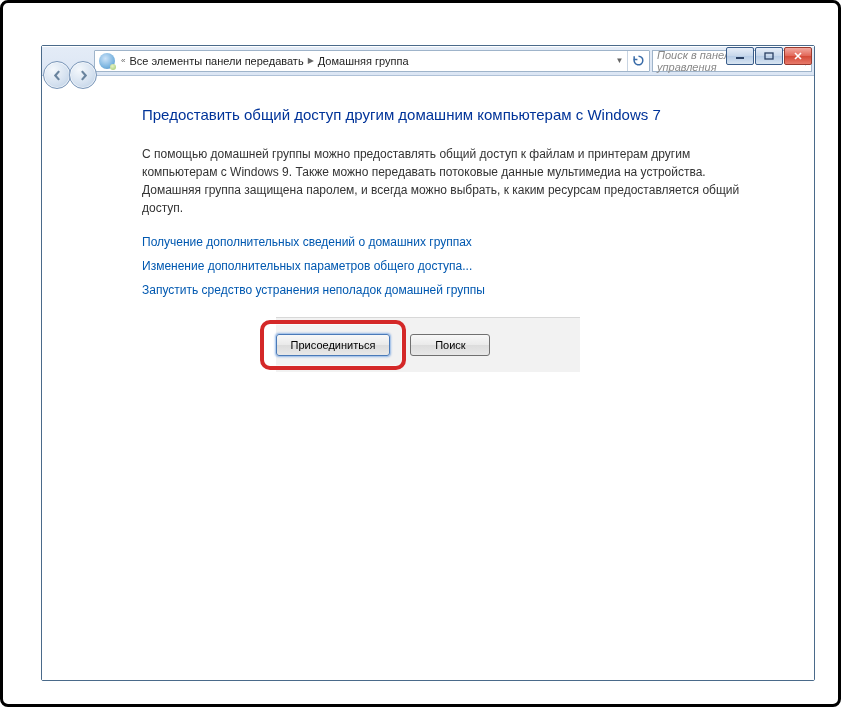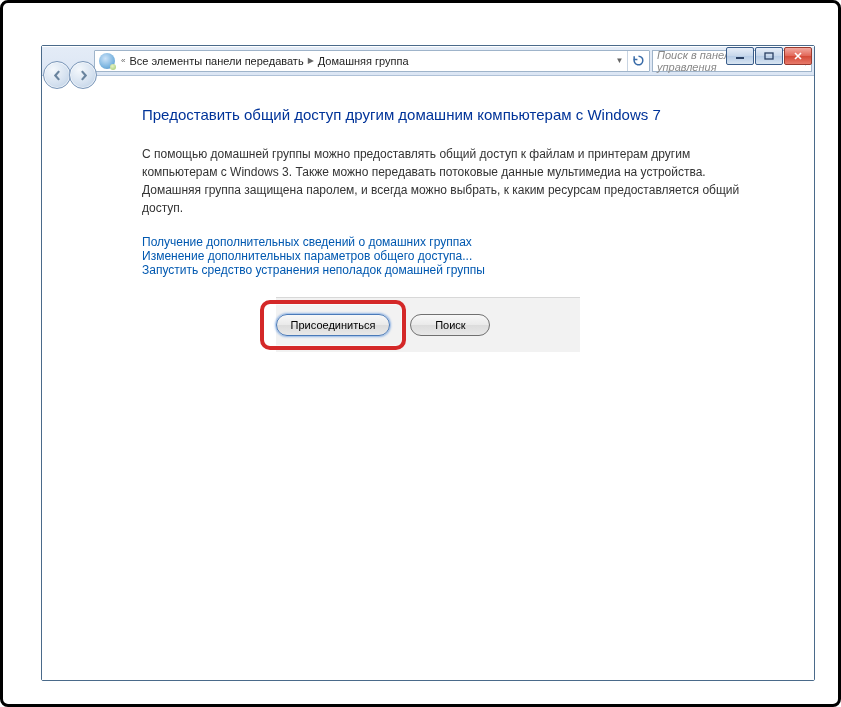--- a/index.html
+++ b/index.html
@@ -153,21 +153,21 @@
 }
 .hg-icon .b1 { width:16px; height:16px; left:2px; top:2px; }
 .hg-icon .b2 { width:14px; height:14px; right:0; top:6px; }
 .hg-icon .b3 { width:12px; height:12px; left:8px; bottom:0; }
 .para {
   font-size: 12px;
   color:#333;
   line-height: 1.5;
   margin-bottom: 18px;
 }
-.links { display:flex; flex-direction:column; gap:0; }
+.links { display:flex; flex-direction:column; gap:10px; }
 .link { font-size: 12px; color:#0058b0; cursor:pointer; }
 .button-bar {
   border-top: 1px solid #d8d8d8;
   background: #f2f2f2;
   padding: 16px 90px 16px 0;
   display:flex; justify-content:flex-end; align-items:center; gap:20px;
   position: relative;
 }
 .highlight {
   position:absolute;
@@ -175,21 +175,21 @@
   border-radius: 10px;
   pointer-events:none;
   box-shadow: 0 0 0 1px rgba(255,255,255,.5) inset;
 }
 .btn {
   height: 22px;
   min-width: 80px;
   padding: 0 14px;
   font-size: 11px;
   border: 1px solid #707070;
-  border-radius: 11px;
+  border-radius: 3px;
   background: linear-gradient(to bottom, #f8f8f8, #eaeaea 48%, #dcdcdc 52%, #e8e8e8);
   display:flex; align-items:center; justify-content:center;
   cursor:pointer;
 }
 .btn.primary {
   border-color: #4a7ab8;
   box-shadow: 0 0 2px 1px rgba(80,140,220,.6);
 }
 .empty-bottom { flex:1; background:#fff; border-top:1px solid #e8e8e8; }
 </style>
@@ -257,21 +257,21 @@
           </svg>
       </span>
     </div>
   </div>
 
   <div class="content">
     <div class="page">
       <div class="heading">Предоставить общий доступ другим домашним компьютерам с Windows 7</div>
 
 
-      <div class="para">С помощью домашней группы можно предоставлять общий доступ к файлам и принтерам другим компьютерам с Windows 3. Также можно передавать потоковые данные мультимедиа на устройства. Домашняя группа защищена паролем, и всегда можно выбрать, к каким ресурсам предоставляется общий доступ.</div>
+      <div class="para">С помощью домашней группы можно предоставлять общий доступ к файлам и принтерам другим компьютерам с Windows 9. Также можно передавать потоковые данные мультимедиа на устройства. Домашняя группа защищена паролем, и всегда можно выбрать, к каким ресурсам предоставляется общий доступ.</div>
 
       <div class="links">
         <span class="link">Получение дополнительных сведений о домашних группах</span>
         <span class="link">Изменение дополнительных параметров общего доступа...</span>
         <span class="link">Запустить средство устранения неполадок домашней группы</span>
       </div>
     </div>
 
     <div class="button-bar">
       <div style="position:relative;">

